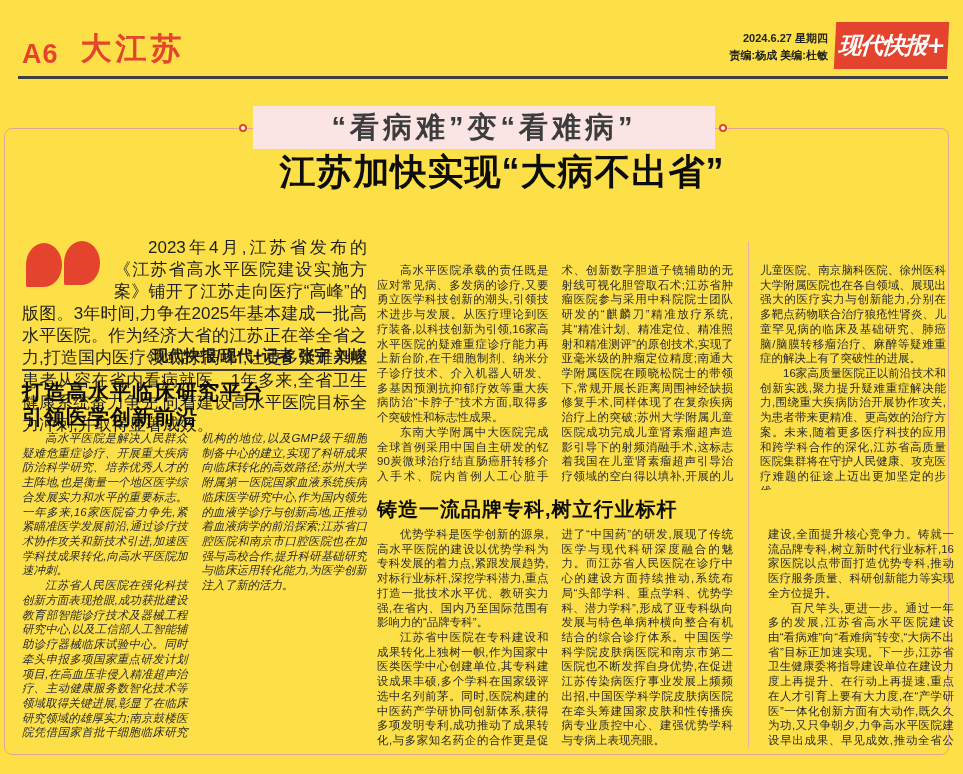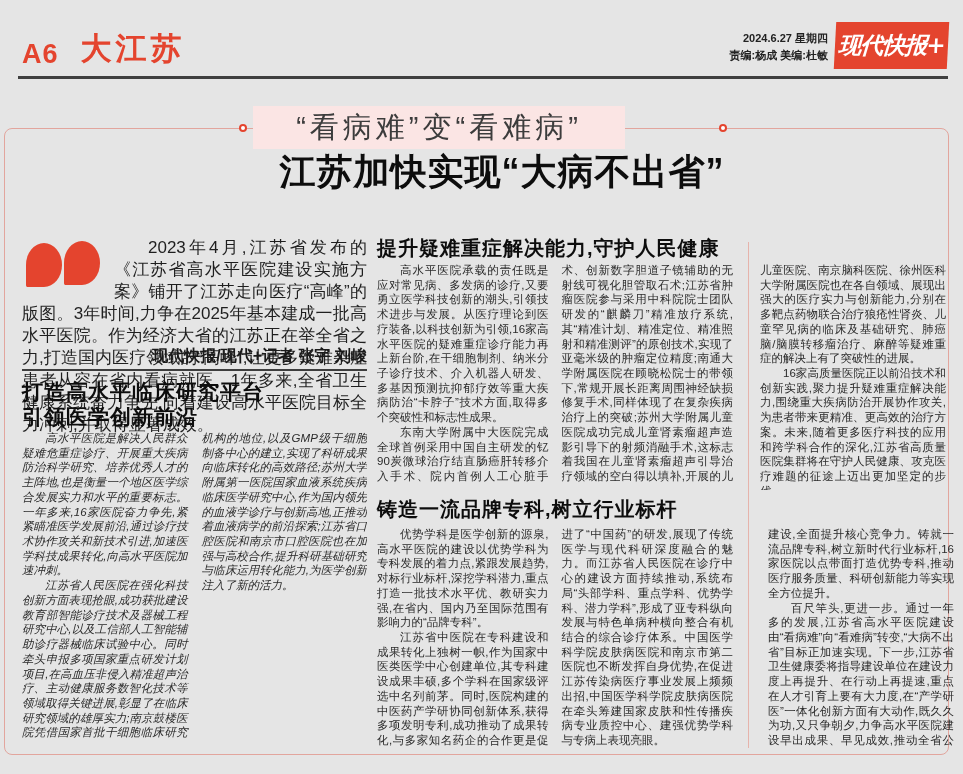--- a/index.html
+++ b/index.html
@@ -1,29 +1,29 @@
 <!DOCTYPE html>
 <html><head>
 <meta charset="utf-8">
 <style>
   * { margin:0; padding:0; box-sizing:border-box; }
   body { background:#fff; font-family:"Liberation Sans", sans-serif; }
-  .page { position:relative; width:963px; height:774px; background:#e5e5e5; overflow:hidden; }
+  .page { position:relative; width:963px; height:774px; background:#fde047; overflow:hidden; }
 
   
   .page-tag { position:absolute; left:22px; top:28px; color:#e4442e; white-space:nowrap; }
   .page-no { font-size:27px; font-weight:bold; letter-spacing:1px; vertical-align:bottom; }
   .section-name { font-size:31px; font-weight:bold; letter-spacing:4px; margin-left:22px; vertical-align:bottom; }
   .date-block { position:absolute; right:135px; top:30px; text-align:right; font-size:11px; font-weight:bold; color:#222; line-height:1.55; }
   .masthead { position:absolute; right:15px; top:22px; width:113px; height:47px; background:#e4442e; color:#fff; display:flex; align-items:center; justify-content:center; font-family:"DejaVu Serif", serif; font-style:italic; font-weight:bold; font-size:23px; letter-spacing:-1px; transform:skewX(-3deg); }
   .header-rule { position:absolute; left:18px; right:15px; top:76px; height:3px; background:#3f3f3f; }
 
   
   .article-frame { position:absolute; left:4px; top:128px; width:945px; height:627px; border:1px solid #e2a59d; border-radius:8px; }
-  .kicker-box { position:absolute; left:253px; top:106px; width:372px; height:43px; background:#fbe5e4; display:flex; align-items:center; justify-content:center; font-size:29px; font-weight:normal; color:#3c3c3c; letter-spacing:4px; }
+  .kicker-box { position:absolute; left:253px; top:106px; width:462px; height:43px; background:#fbe5e4; display:flex; align-items:center; justify-content:center; font-size:29px; font-weight:bold; color:#3c3c3c; letter-spacing:4px; }
   .joint-dot { position:absolute; top:124px; width:8px; height:8px; border:2px solid #e4442e; border-radius:50%; background:#fff; }
   .dot-left { left:239px; }
   .dot-right { left:719px; }
   .headline { position:absolute; left:0; width:963px; top:148px; text-align:center; font-size:36px; font-weight:bold; color:#0d0d0d; letter-spacing:1px; white-space:nowrap;padding-left:41px; }
 
   
   .intro { position:absolute; left:22px; top:237px; width:345px; }
   .quote-icon { float:left; width:80px; height:56px; margin:4px 8px 2px 4px; position:relative; }
   .qblob { position:absolute; background:#e4442e; border-radius:52% 52% 52% 4%; }
   .qblob.b1 { left:0; top:2px; width:36px; height:44px; }
@@ -82,21 +82,20 @@
 
   <div class="sec-title title-left">
     <div>打造高水平临床研究平台</div>
     <div>引领医学创新前沿</div>
   </div>
   <div class="body-text left-body">
     <p>高水平医院是解决人民群众疑难危重症诊疗、开展重大疾病防治科学研究、培养优秀人才的主阵地,也是衡量一个地区医学综合发展实力和水平的重要标志。一年多来,16家医院奋力争先,紧紧瞄准医学发展前沿,通过诊疗技术协作攻关和新技术引进,加速医学科技成果转化,向高水平医院加速冲刺。</p>
     <p>江苏省人民医院在强化科技创新方面表现抢眼,成功获批建设教育部智能诊疗技术及器械工程研究中心,以及工信部人工智能辅助诊疗器械临床试验中心。同时牵头申报多项国家重点研发计划项目,在高血压非侵入精准超声治疗、主动健康服务数智化技术等领域取得关键进展,彰显了在临床研究领域的雄厚实力;南京鼓楼医院凭借国家首批干细胞临床研究机构的地位,以及GMP级干细胞制备中心的建立,实现了科研成果向临床转化的高效路径;苏州大学附属第一医院国家血液系统疾病临床医学研究中心,作为国内领先的血液学诊疗与创新高地,正推动着血液病学的前沿探索;江苏省口腔医院和南京市口腔医院也在加强与高校合作,提升科研基础研究与临床运用转化能力,为医学创新注入了新的活力。</p>
   </div>
 
-  <div class="sec-title title-mid1">提升疑难重症解决能力,守护人民健康</div>
   <div class="body-text mid-body-1">
     <p>高水平医院承载的责任既是应对常见病、多发病的诊疗,又要勇立医学科技创新的潮头,引领技术进步与发展。从医疗理论到医疗装备,以科技创新为引领,16家高水平医院的疑难重症诊疗能力再上新台阶,在干细胞制剂、纳米分子诊疗技术、介入机器人研发、多基因预测抗抑郁疗效等重大疾病防治“卡脖子”技术方面,取得多个突破性和标志性成果。</p>
     <p>东南大学附属中大医院完成全球首例采用中国自主研发的钇90炭微球治疗结直肠癌肝转移介入手术、院内首例人工心脏手术、创新数字胆道子镜辅助的无射线可视化胆管取石术;江苏省肿瘤医院参与采用中科院院士团队研发的“麒麟刀”精准放疗系统,其“精准计划、精准定位、精准照射和精准测评”的原创技术,实现了亚毫米级的肿瘤定位精度;南通大学附属医院在顾晓松院士的带领下,常规开展长距离周围神经缺损修复手术,同样体现了在复杂疾病治疗上的突破;苏州大学附属儿童医院成功完成儿童肾素瘤超声造影引导下的射频消融手术,这标志着我国在儿童肾素瘤超声引导治疗领域的空白得以填补,开展的儿童中线深部脑肿瘤合并脑积水的综合治疗处于国际先进水平。此外,东部战区总医院、南京市</p>
   </div>
 
   <div class="sec-title title-mid2">铸造一流品牌专科,树立行业标杆</div>
   <div class="body-text mid-body-2">
     <p>优势学科是医学创新的源泉,高水平医院的建设以优势学科为专科发展的着力点,紧跟发展趋势,对标行业标杆,深挖学科潜力,重点打造一批技术水平优、教研实力强,在省内、国内乃至国际范围有影响力的“品牌专科”。</p>
     <p>江苏省中医院在专科建设和成果转化上独树一帜,作为国家中医类医学中心创建单位,其专科建设成果丰硕,多个学科在国家级评选中名列前茅。同时,医院构建的中医药产学研协同创新体系,获得多项发明专利,成功推动了成果转化,与多家知名药企的合作更是促进了“中国药”的研发,展现了传统医学与现代科研深度融合的魅力。而江苏省人民医院在诊疗中心的建设方面持续推动,系统布局“头部学科、重点学科、优势学科、潜力学科”,形成了亚专科纵向发展与特色单病种横向整合有机结合的综合诊疗体系。中国医学科学院皮肤病医院和南京市第二医院也不断发挥自身优势,在促进江苏传染病医疗事业发展上频频出招,中国医学科学院皮肤病医院在牵头筹建国家皮肤和性传播疾病专业质控中心、建强优势学科与专病上表现亮眼。</p>
 

